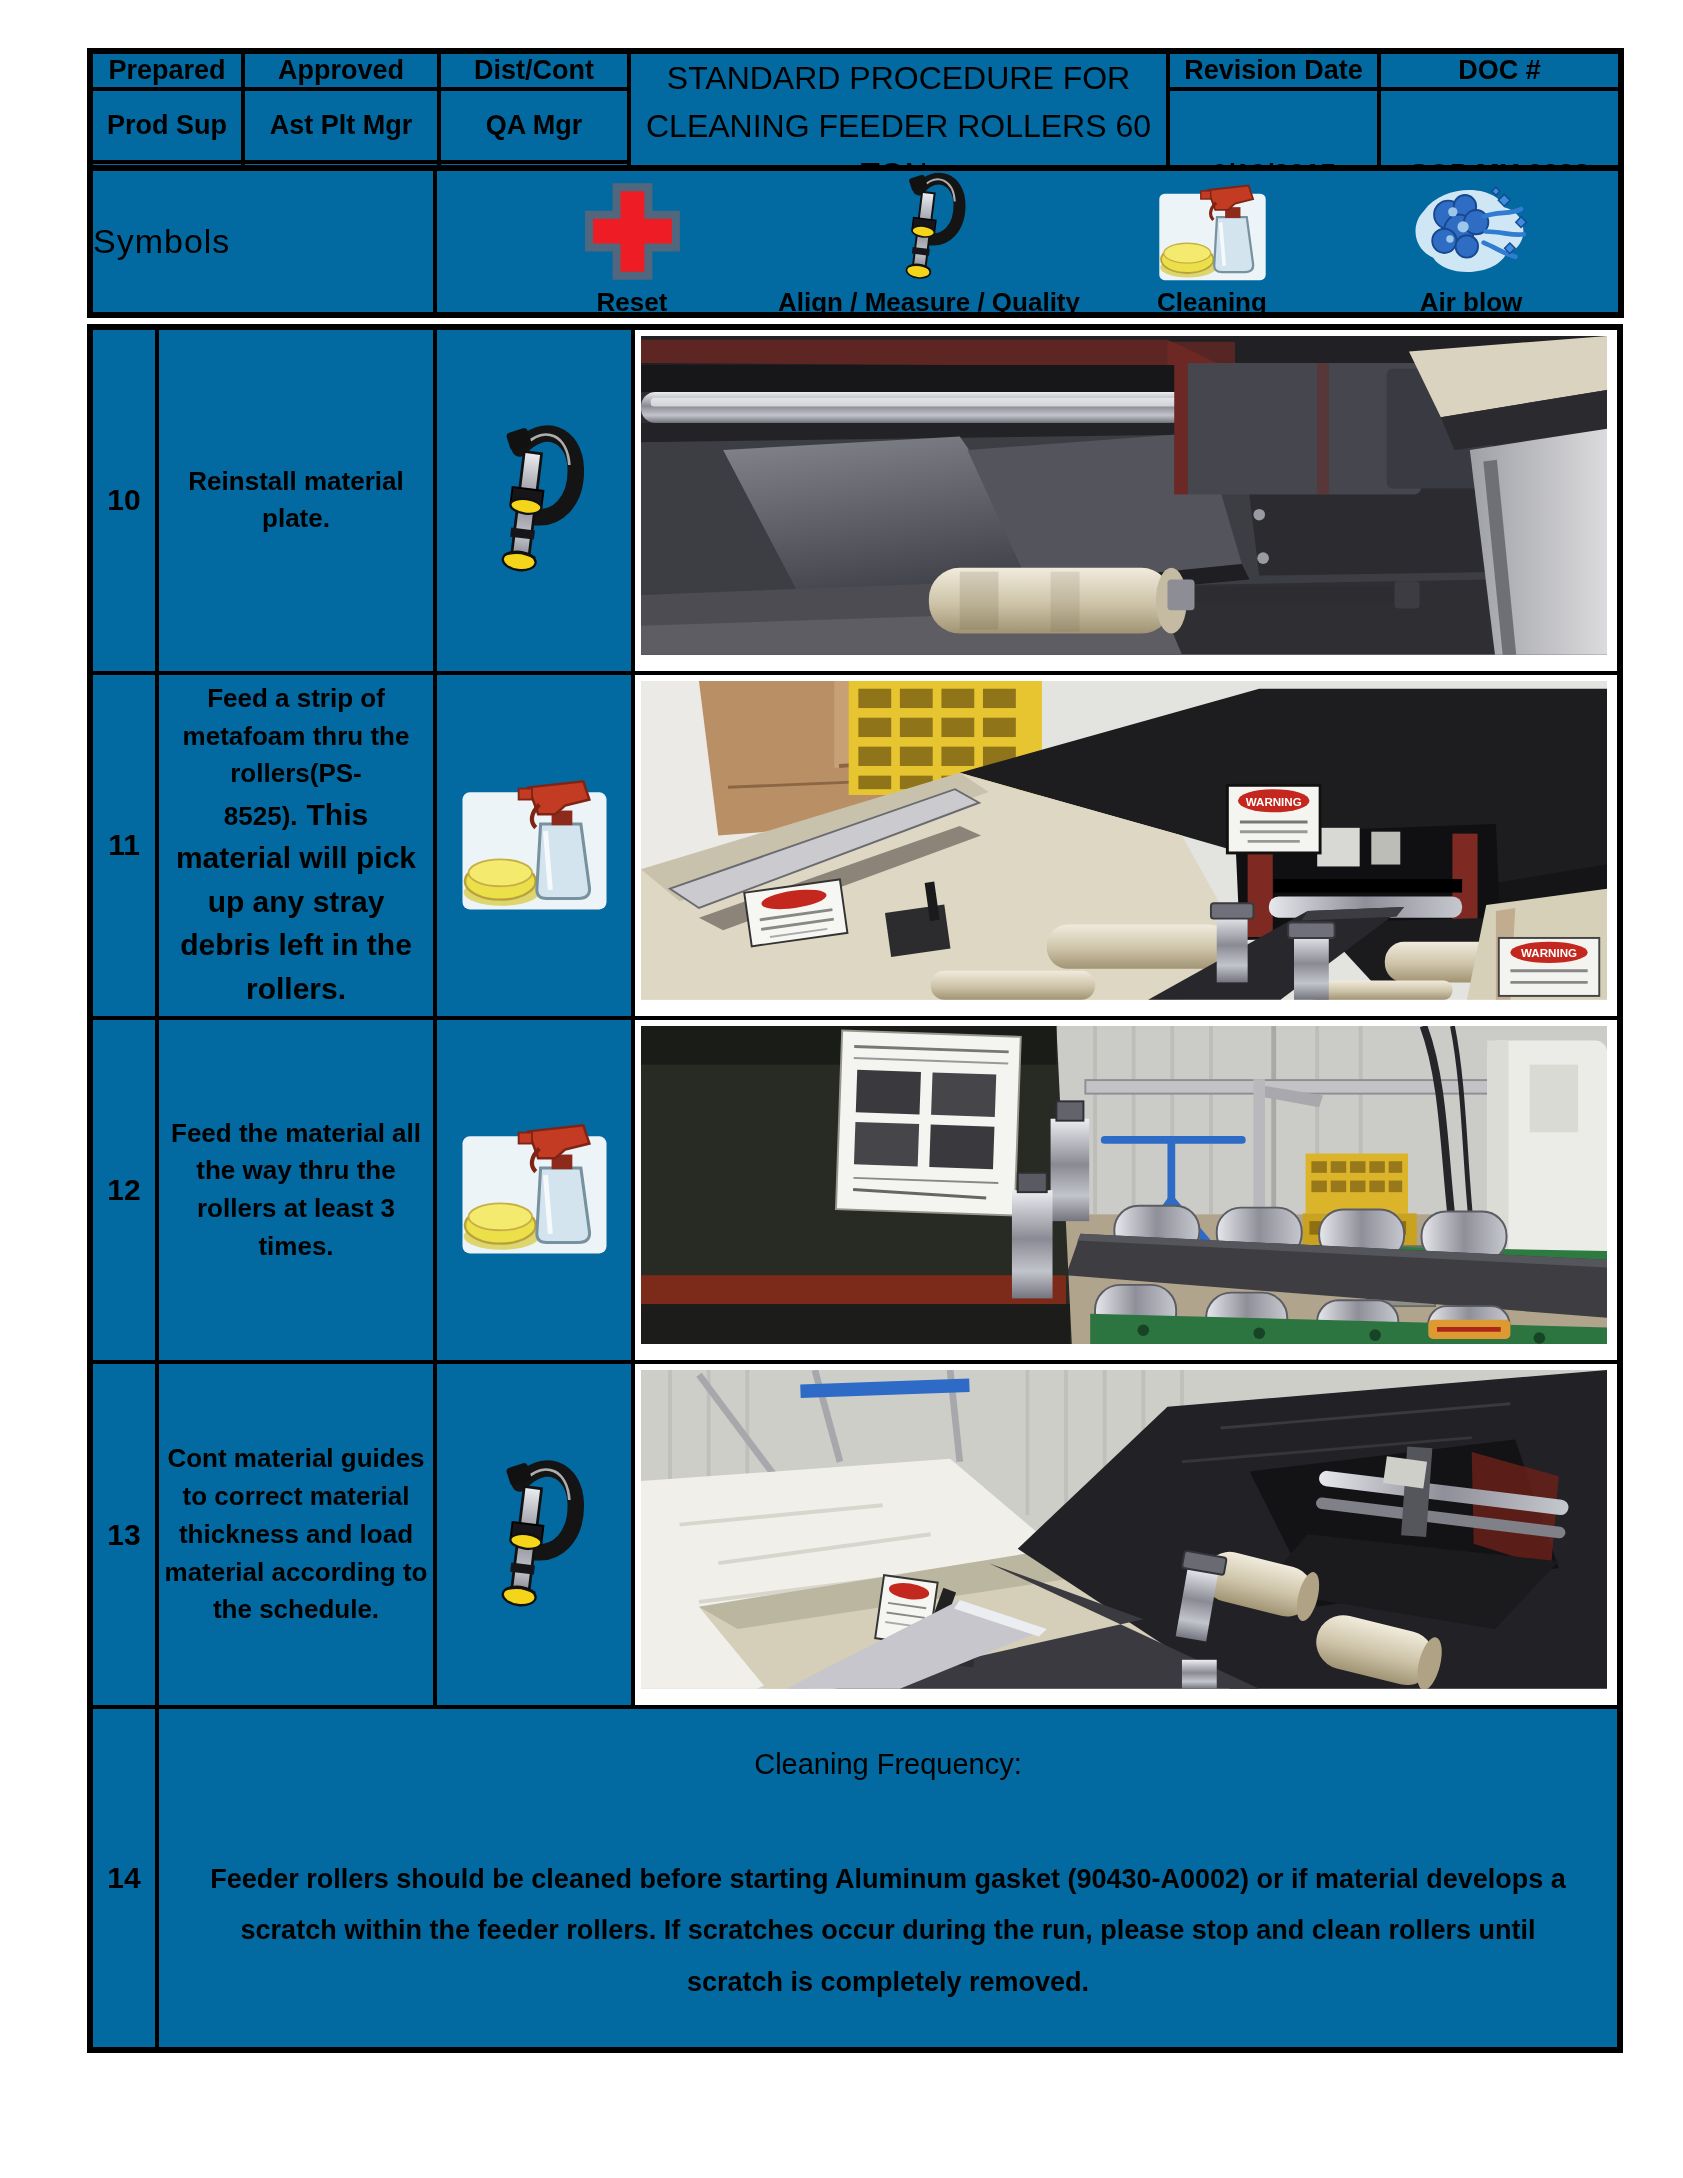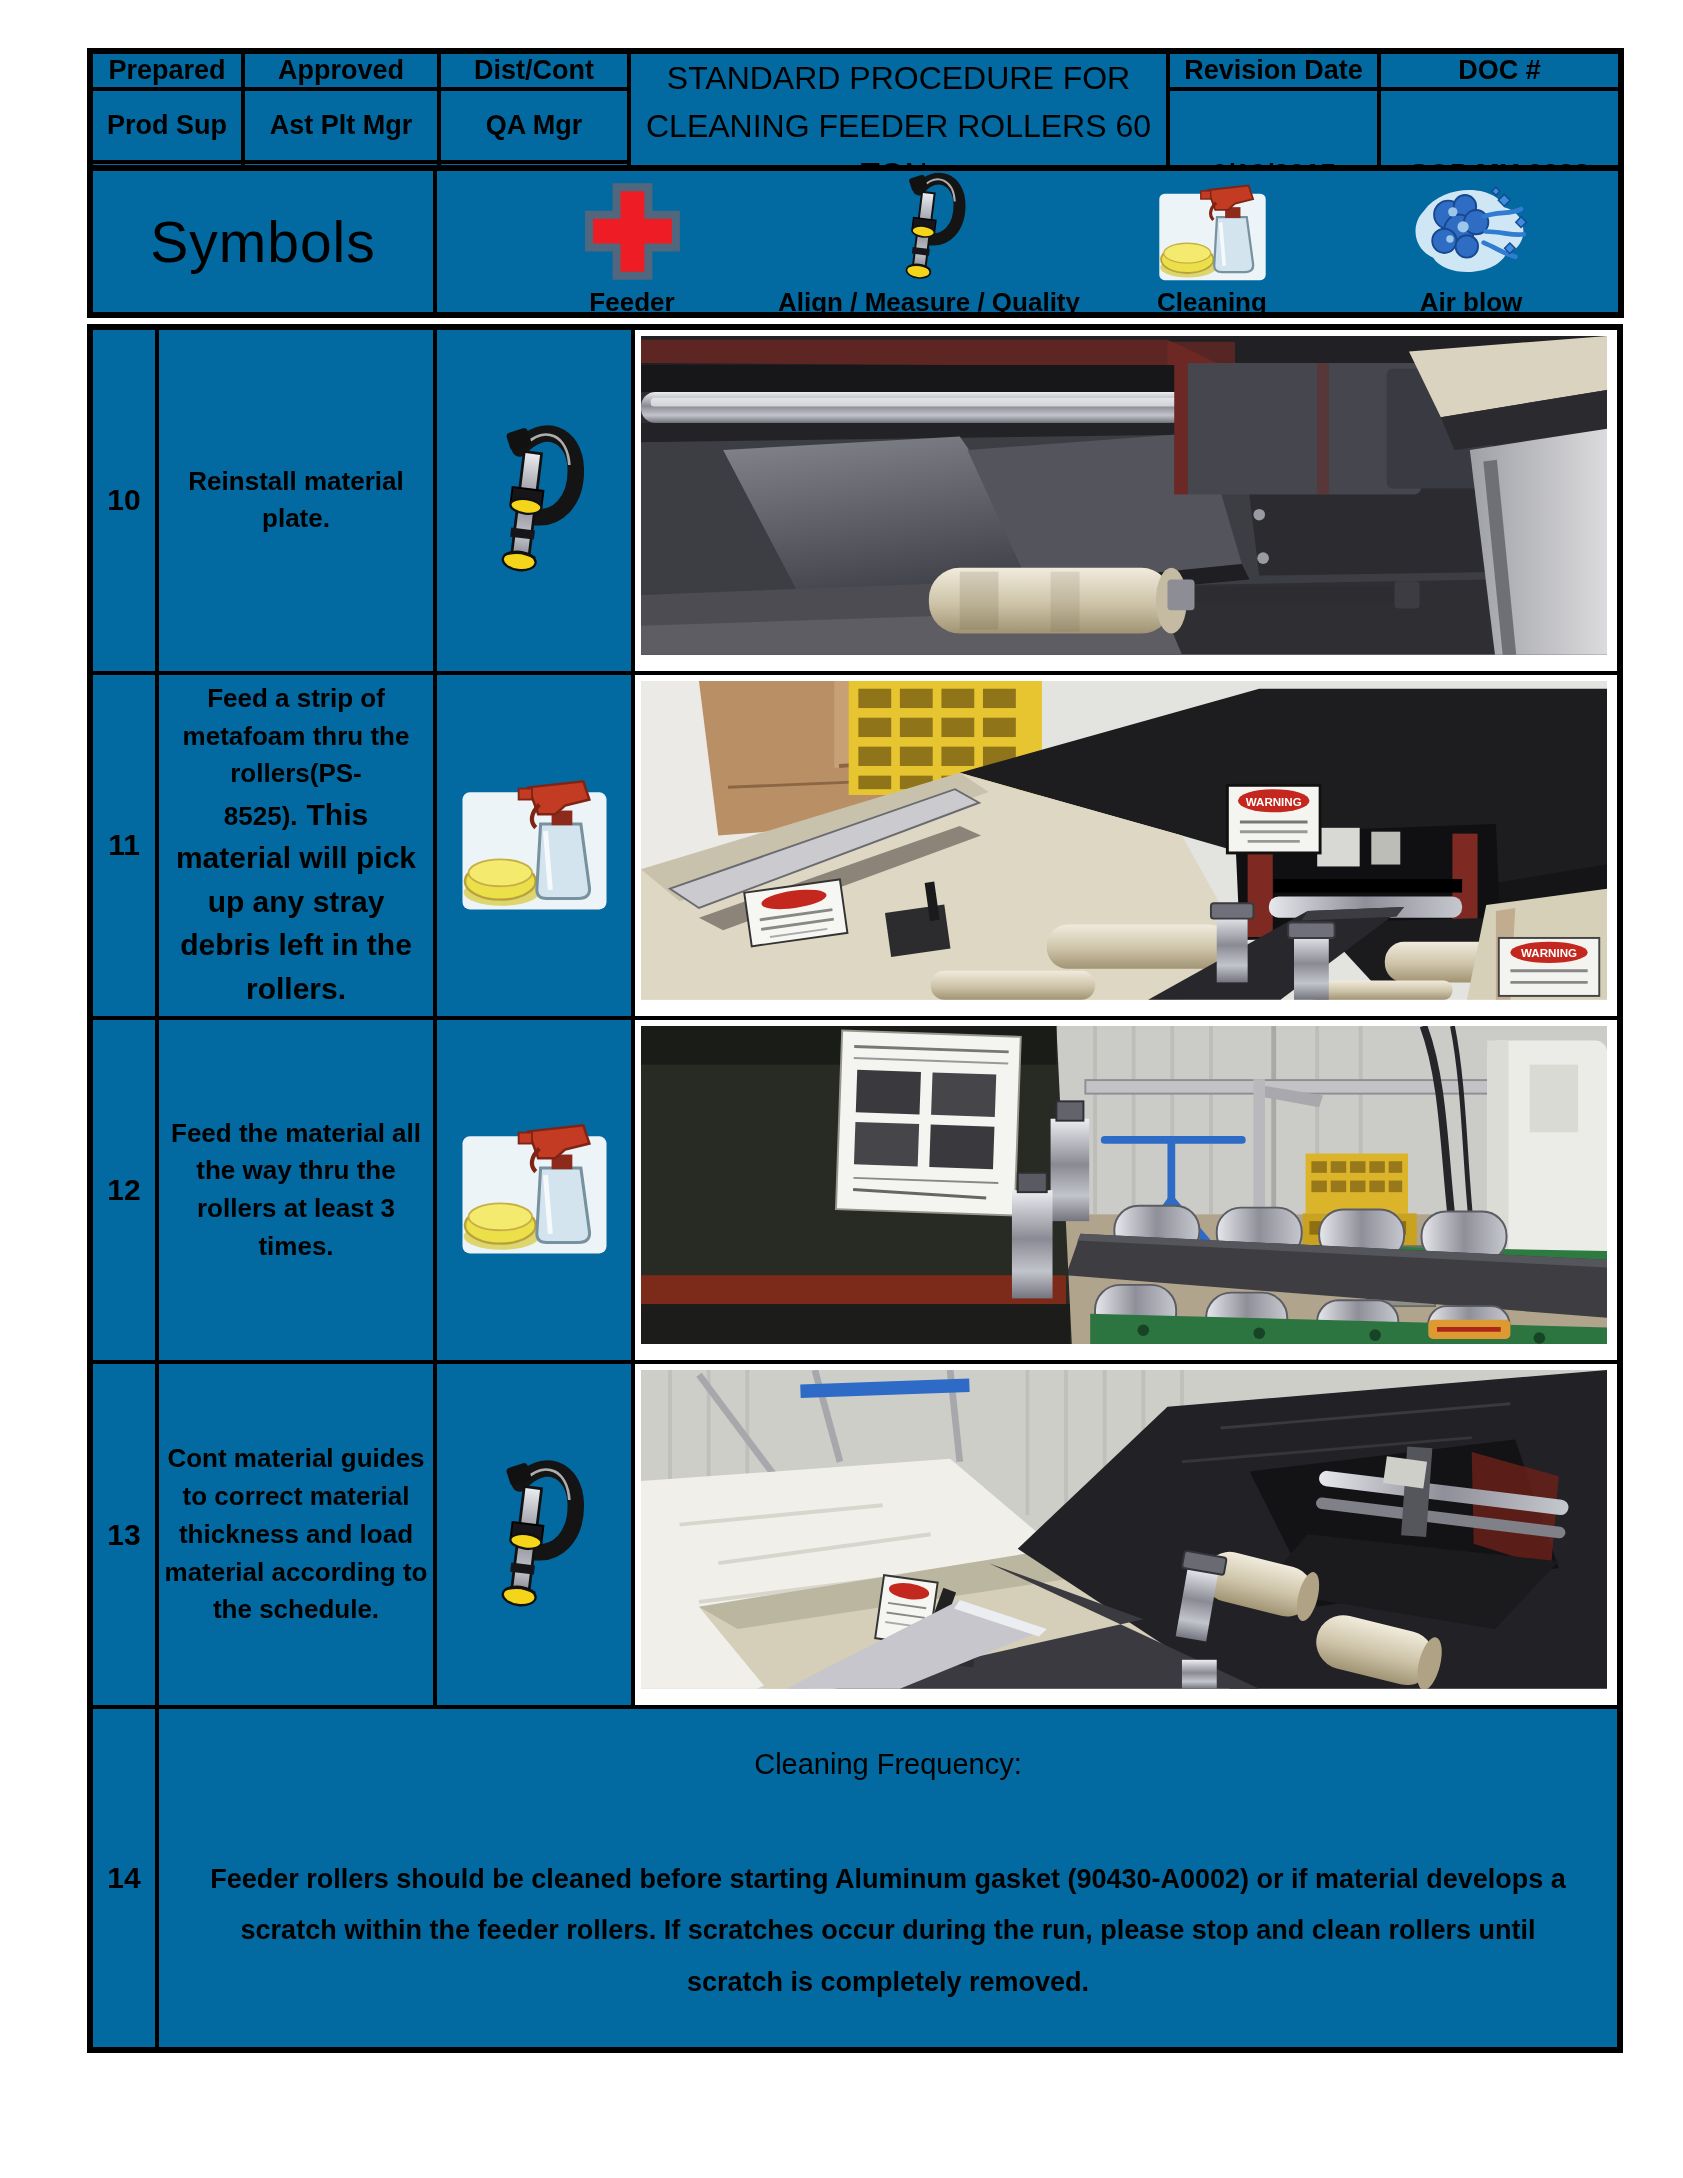--- a/index.html
+++ b/index.html
@@ -10,21 +10,21 @@
   }
   .page{position:absolute;inset:0;}
   table{position:absolute;border-collapse:collapse;table-layout:fixed;background:#0369a1;}
   table{border:6px solid #000;}
   td{border:4px solid #000;padding:0;overflow:hidden;}
   .hdr{font-weight:bold;font-size:27px;text-align:center;vertical-align:middle;}
   .sig{vertical-align:middle;text-align:center;}
   .sig svg{display:block;margin:0 auto;}
   .title-cell{text-align:center;vertical-align:middle;font-weight:normal;font-size:32px;line-height:1.5;}
   .val{font-weight:bold;font-size:28px;text-align:center;vertical-align:bottom;padding-bottom:8px;}
-  .symbols-title{font-size:57px;font-weight:400;text-align:center;vertical-align:middle;letter-spacing:1px;}
+  .symbols-title{font-size:34px;font-weight:400;text-align:left;vertical-align:middle;letter-spacing:1px;}
   .symbols-cell{position:relative;vertical-align:top;}
   .symgroup{position:absolute;top:8px;height:139px;display:flex;flex-direction:column;align-items:center;justify-content:flex-end;}
   .symicon{flex:1;display:flex;align-items:center;justify-content:center;}
   .symlabel{font-weight:bold;font-size:26px;white-space:nowrap;margin-top:4px;}
   .num{font-weight:bold;font-size:30px;text-align:center;vertical-align:middle;}
   .desc{font-weight:bold;font-size:26px;line-height:1.45;text-align:center;vertical-align:middle;padding:0 5px;}
   .desc .detail{font-size:30px;margin-left:9px;}
   .sym{text-align:center;vertical-align:middle;}
   .photo{vertical-align:top;padding:6px 10px 16px 6px;background:#fff;}
   .photo svg{display:block;width:100%;height:100%;}
@@ -196,21 +196,21 @@
   <tbody>
         <tr style="height:147px;">
     <td class="symbols-title">Symbols</td>
     <td class="symbols-cell">
       <div class="symgroup" style="left:96px;width:198px;">
         <div class="symicon">
           <svg width="99" height="101" viewBox="0 0 100 102">
                   <use href="#sym-cross"></use>
                 </svg>
         </div>
-        <div class="symlabel">Feeder</div>
+        <div class="symlabel">Reset</div>
       </div>
       <div class="symgroup" style="left:314px;width:356px;">
         <div class="symicon">
           <svg width="79" height="115" viewBox="0 0 80 116">
                   <use href="#sym-caliper"></use>
                 </svg>
         </div>
         <div class="symlabel">Align / Measure / Quality</div>
       </div>
       <div class="symgroup" style="left:676px;width:198px;">

